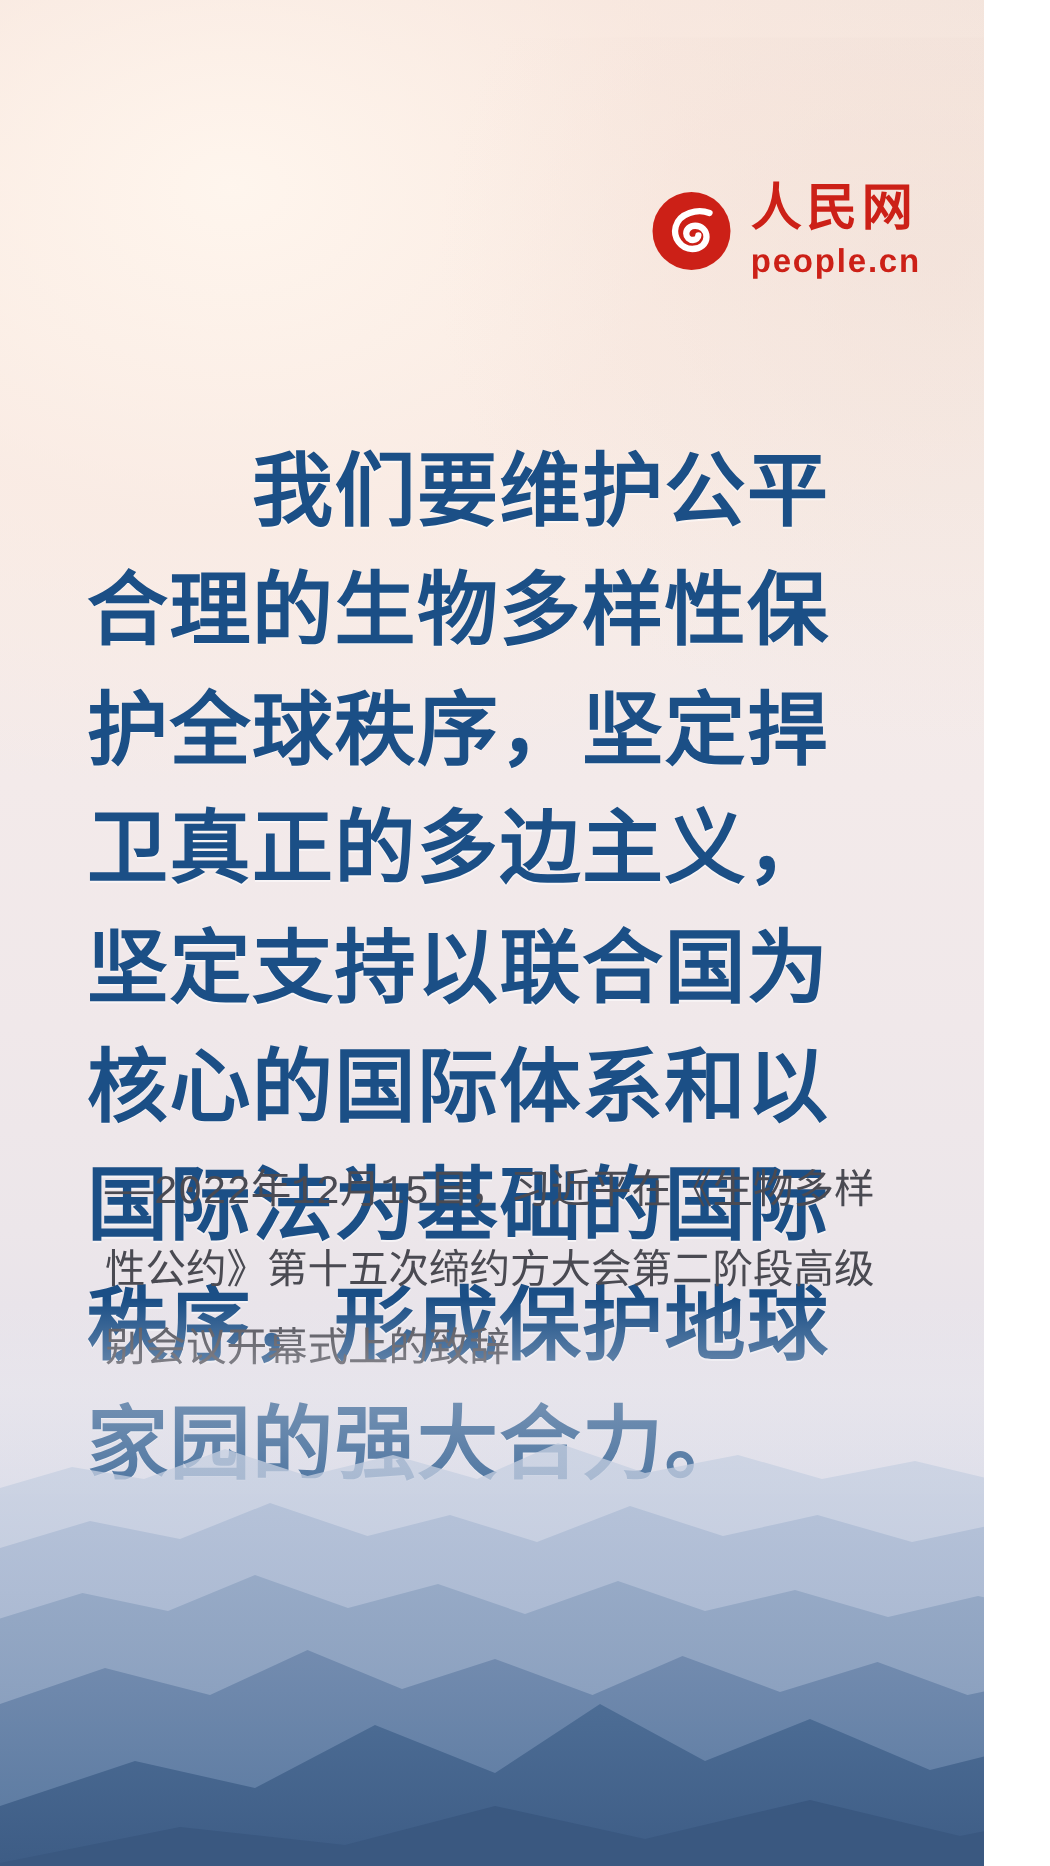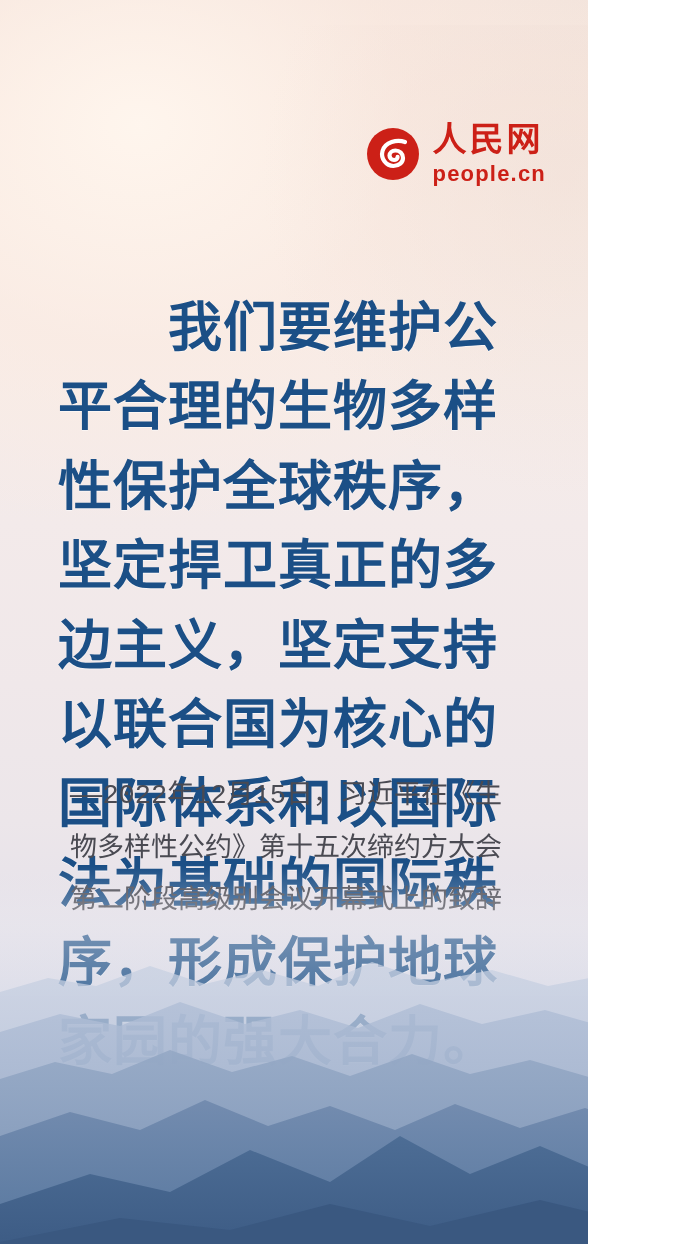--- a/index.html
+++ b/index.html
@@ -6,21 +6,21 @@
     margin: 0;
     padding: 0;
     background: #ffffff;
   }
   body {
     font-family: "Liberation Sans", "DejaVu Sans", sans-serif;
   }
 
   .poster {
     position: relative;
-    width: 588px;
+    width: 656px;
     height: 1244px;
     overflow: hidden;
     background: linear-gradient(180deg,
         #f3e4dc 0%,
         #f6e7de 8%,
         #f7ece5 18%,
         #f6ece8 30%,
         #f3eaea 42%,
         #f0e8ea 55%,
         #ece6ea 66%,

